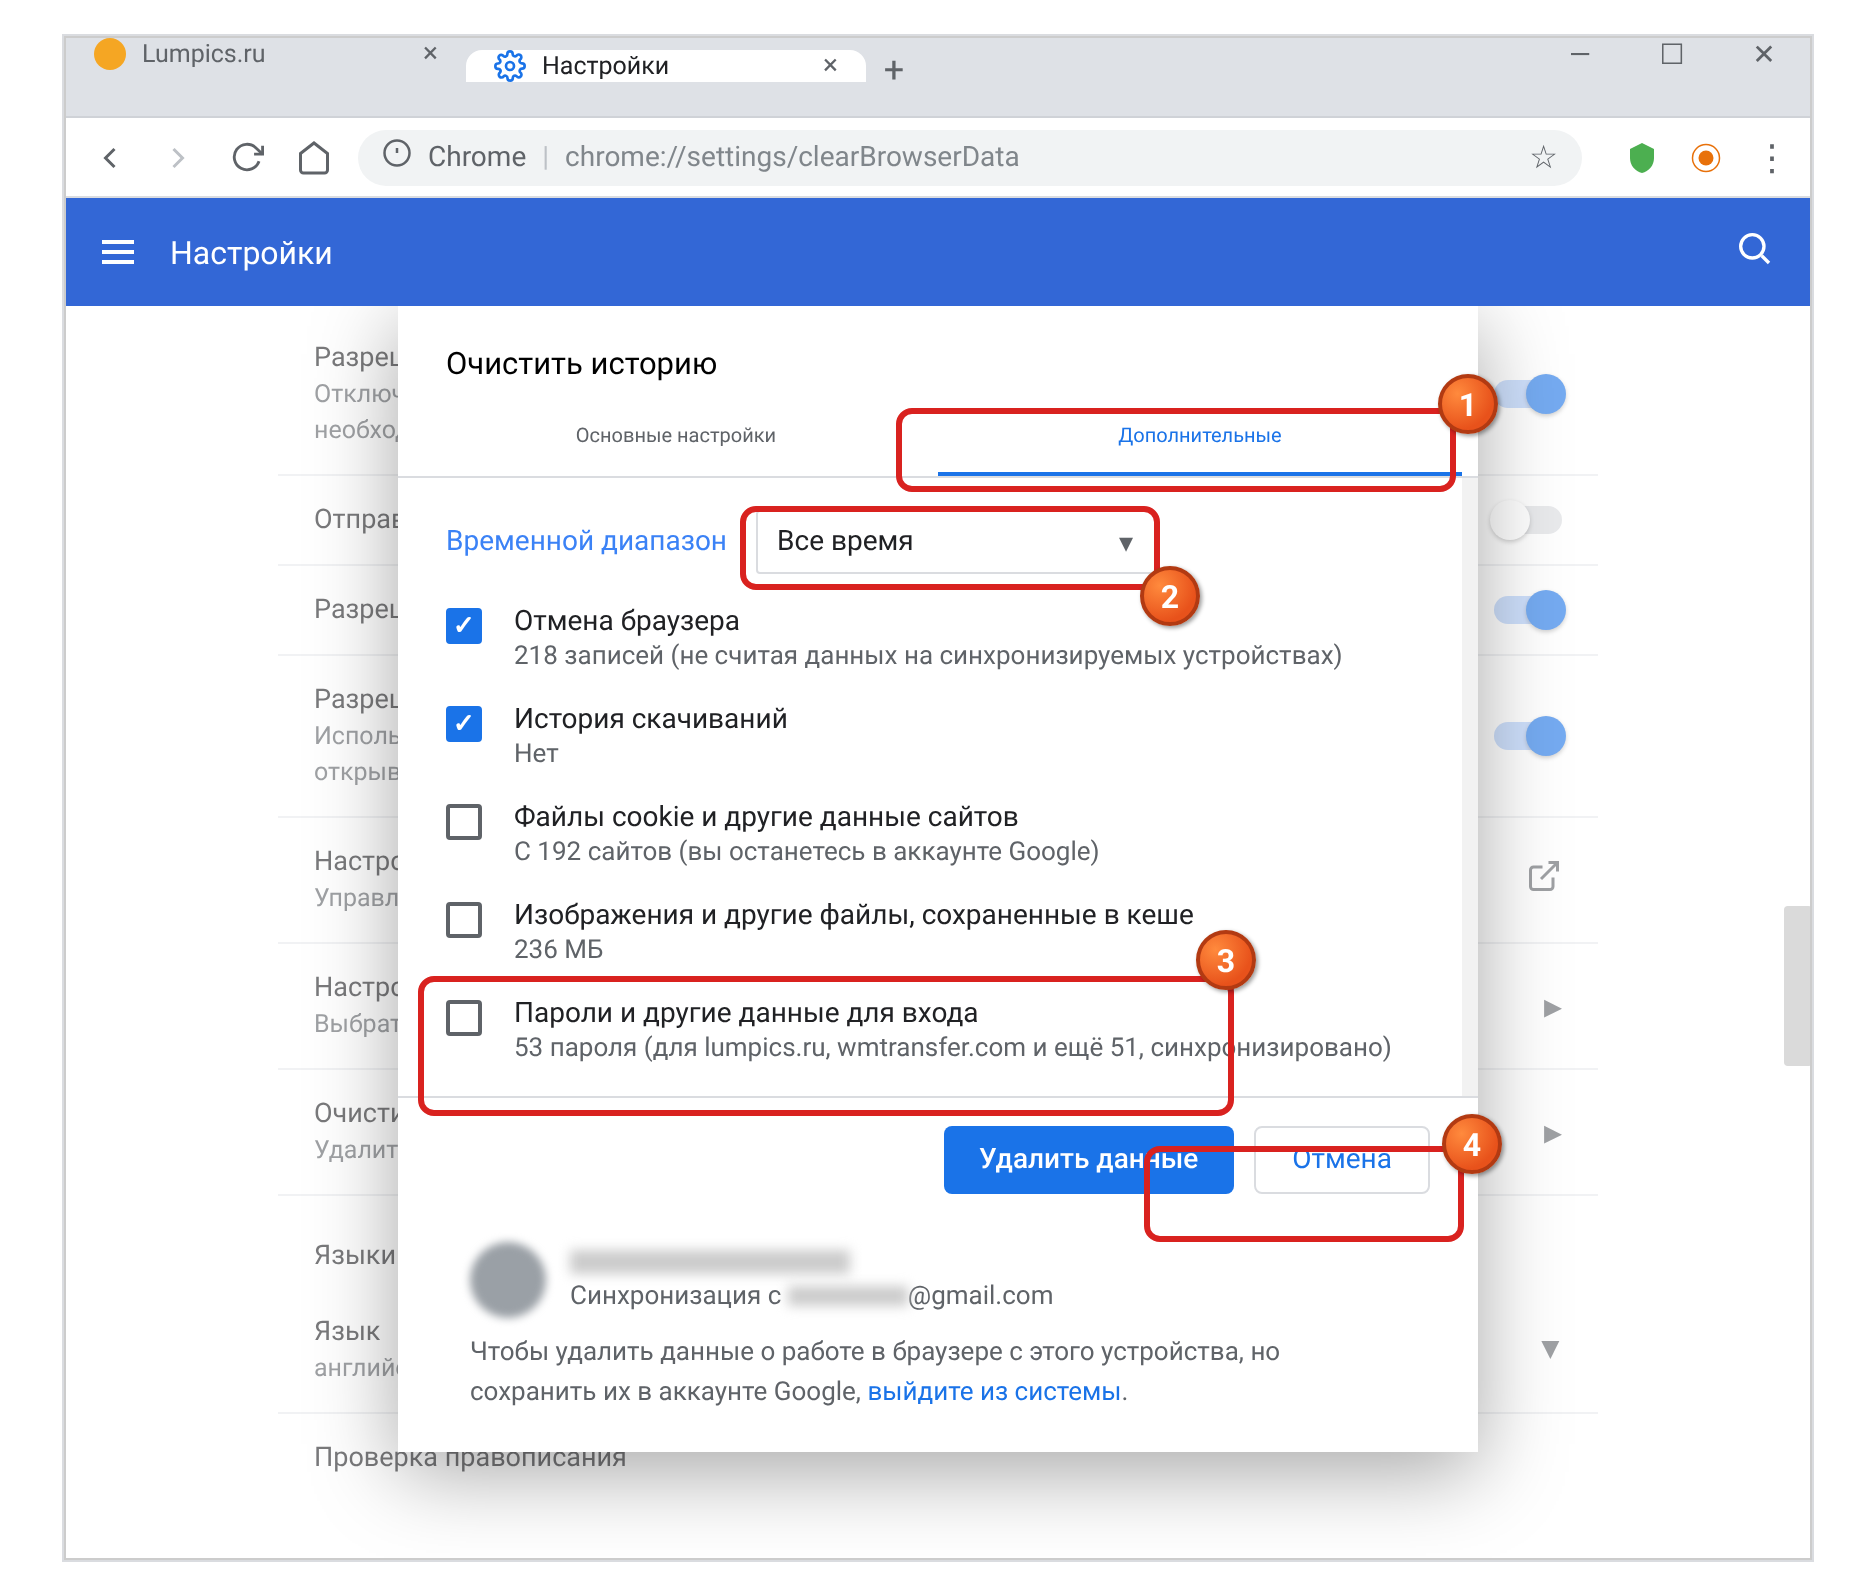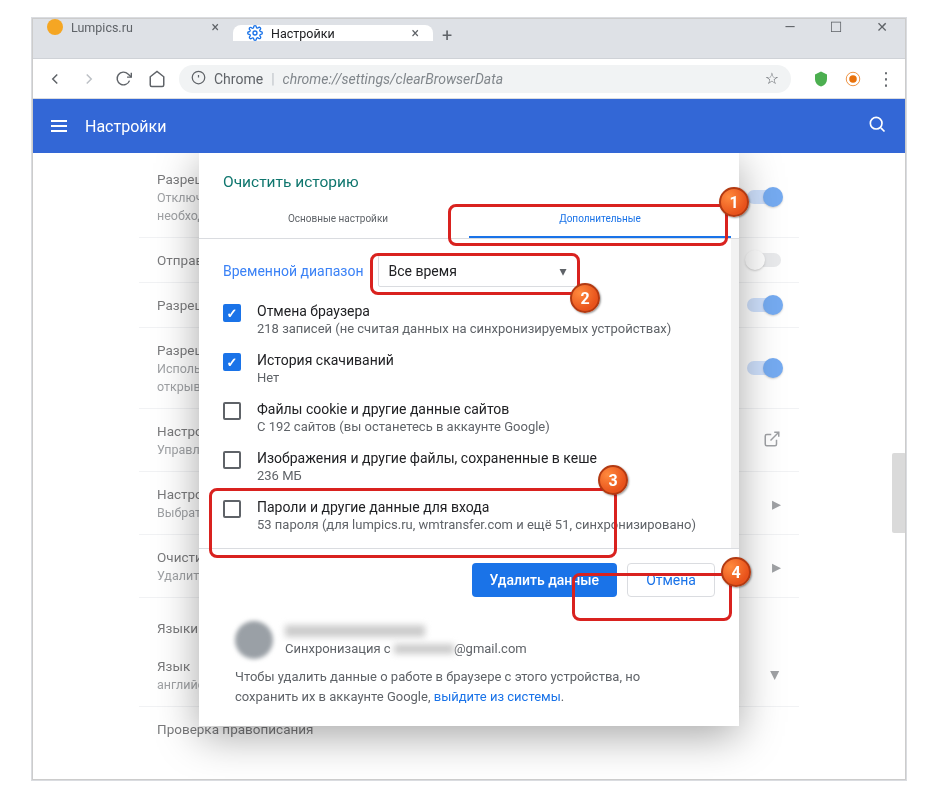--- a/index.html
+++ b/index.html
@@ -65,21 +65,21 @@
     gap: 10px;
     border-bottom: 1px solid #dadce0;
     background: #fff;
   }
   .nav-icn { width:24px; height:24px; display:flex; align-items:center; justify-content:center; color:#5f6368; }
   .nav-icn.disabled { color:#bdc1c6; }
   .omnibox {
     flex:1; height:28px; background:#f1f3f4; border-radius:14px; display:flex; align-items:center; padding:0 12px; gap:8px; font-size:14px; color:#5f6368;
   }
   .omnibox .chrome-lbl { color:#5f6368; }
-  .omnibox .path { color:#80868b;font-style:italic; }
+  .omnibox .path { color:#80868b; }
   .addr-right { display:flex; align-items:center; gap:12px; margin-left:10px;}
   .addr-right .ic { width:20px; height:20px; display:flex; align-items:center; justify-content:center; }
   
   .settings-hdr {
     height: 54px;
     background: #3367d6;
     color: #fff;
     display:flex; align-items:center;
     padding: 0 18px;
     gap: 18px;
@@ -131,21 +131,21 @@
   }
   .dialog {
     position:absolute;
     left:50%; transform:translateX(-50%);
     top: 0px;
     width: 540px;
     background:#fff;
     box-shadow: 0 10px 40px rgba(0,0,0,.35);
     padding-bottom: 14px;
   }
-  .dlg-title { padding: 20px 24px 10px; font-size:15.5px; color:#0f766e; }
+  .dlg-title { padding: 20px 24px 10px; font-size:15.5px; color:#000000; }
   .dlg-tabs {
     display:flex; border-bottom:1px solid #dadce0;
     padding: 0 8px;
   }
   .dlg-tab {
     flex:1; text-align:center; padding: 12px 0; font-size:10px; color:#5f6368;
     font-weight:400;
     cursor:pointer;
   }
   .dlg-tab.active { color:#1a73e8; border-bottom: 2px solid #1a73e8; }

